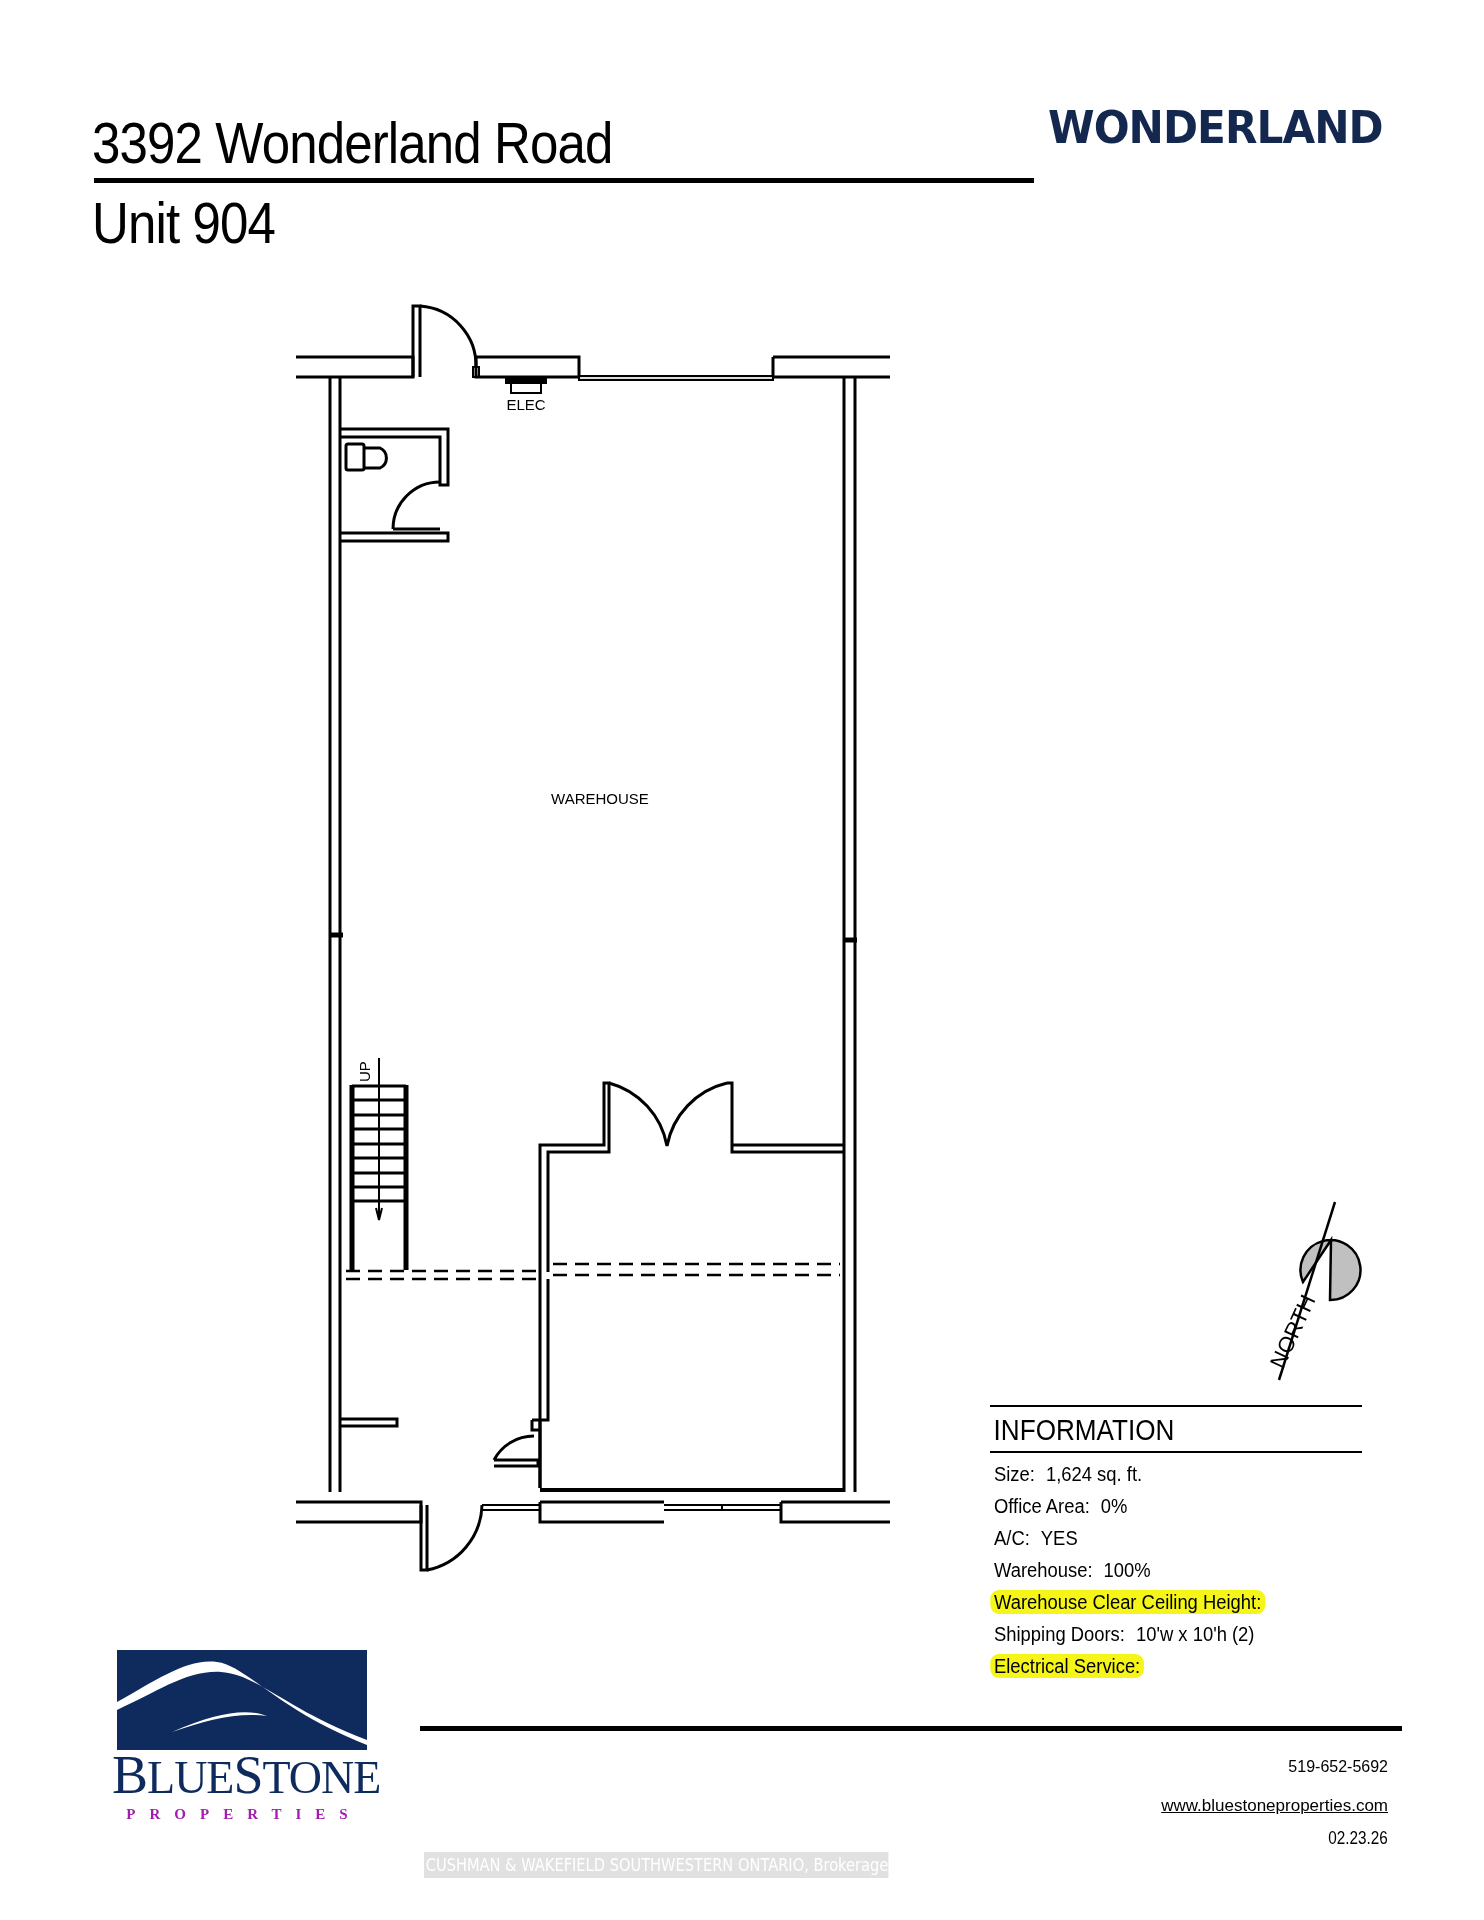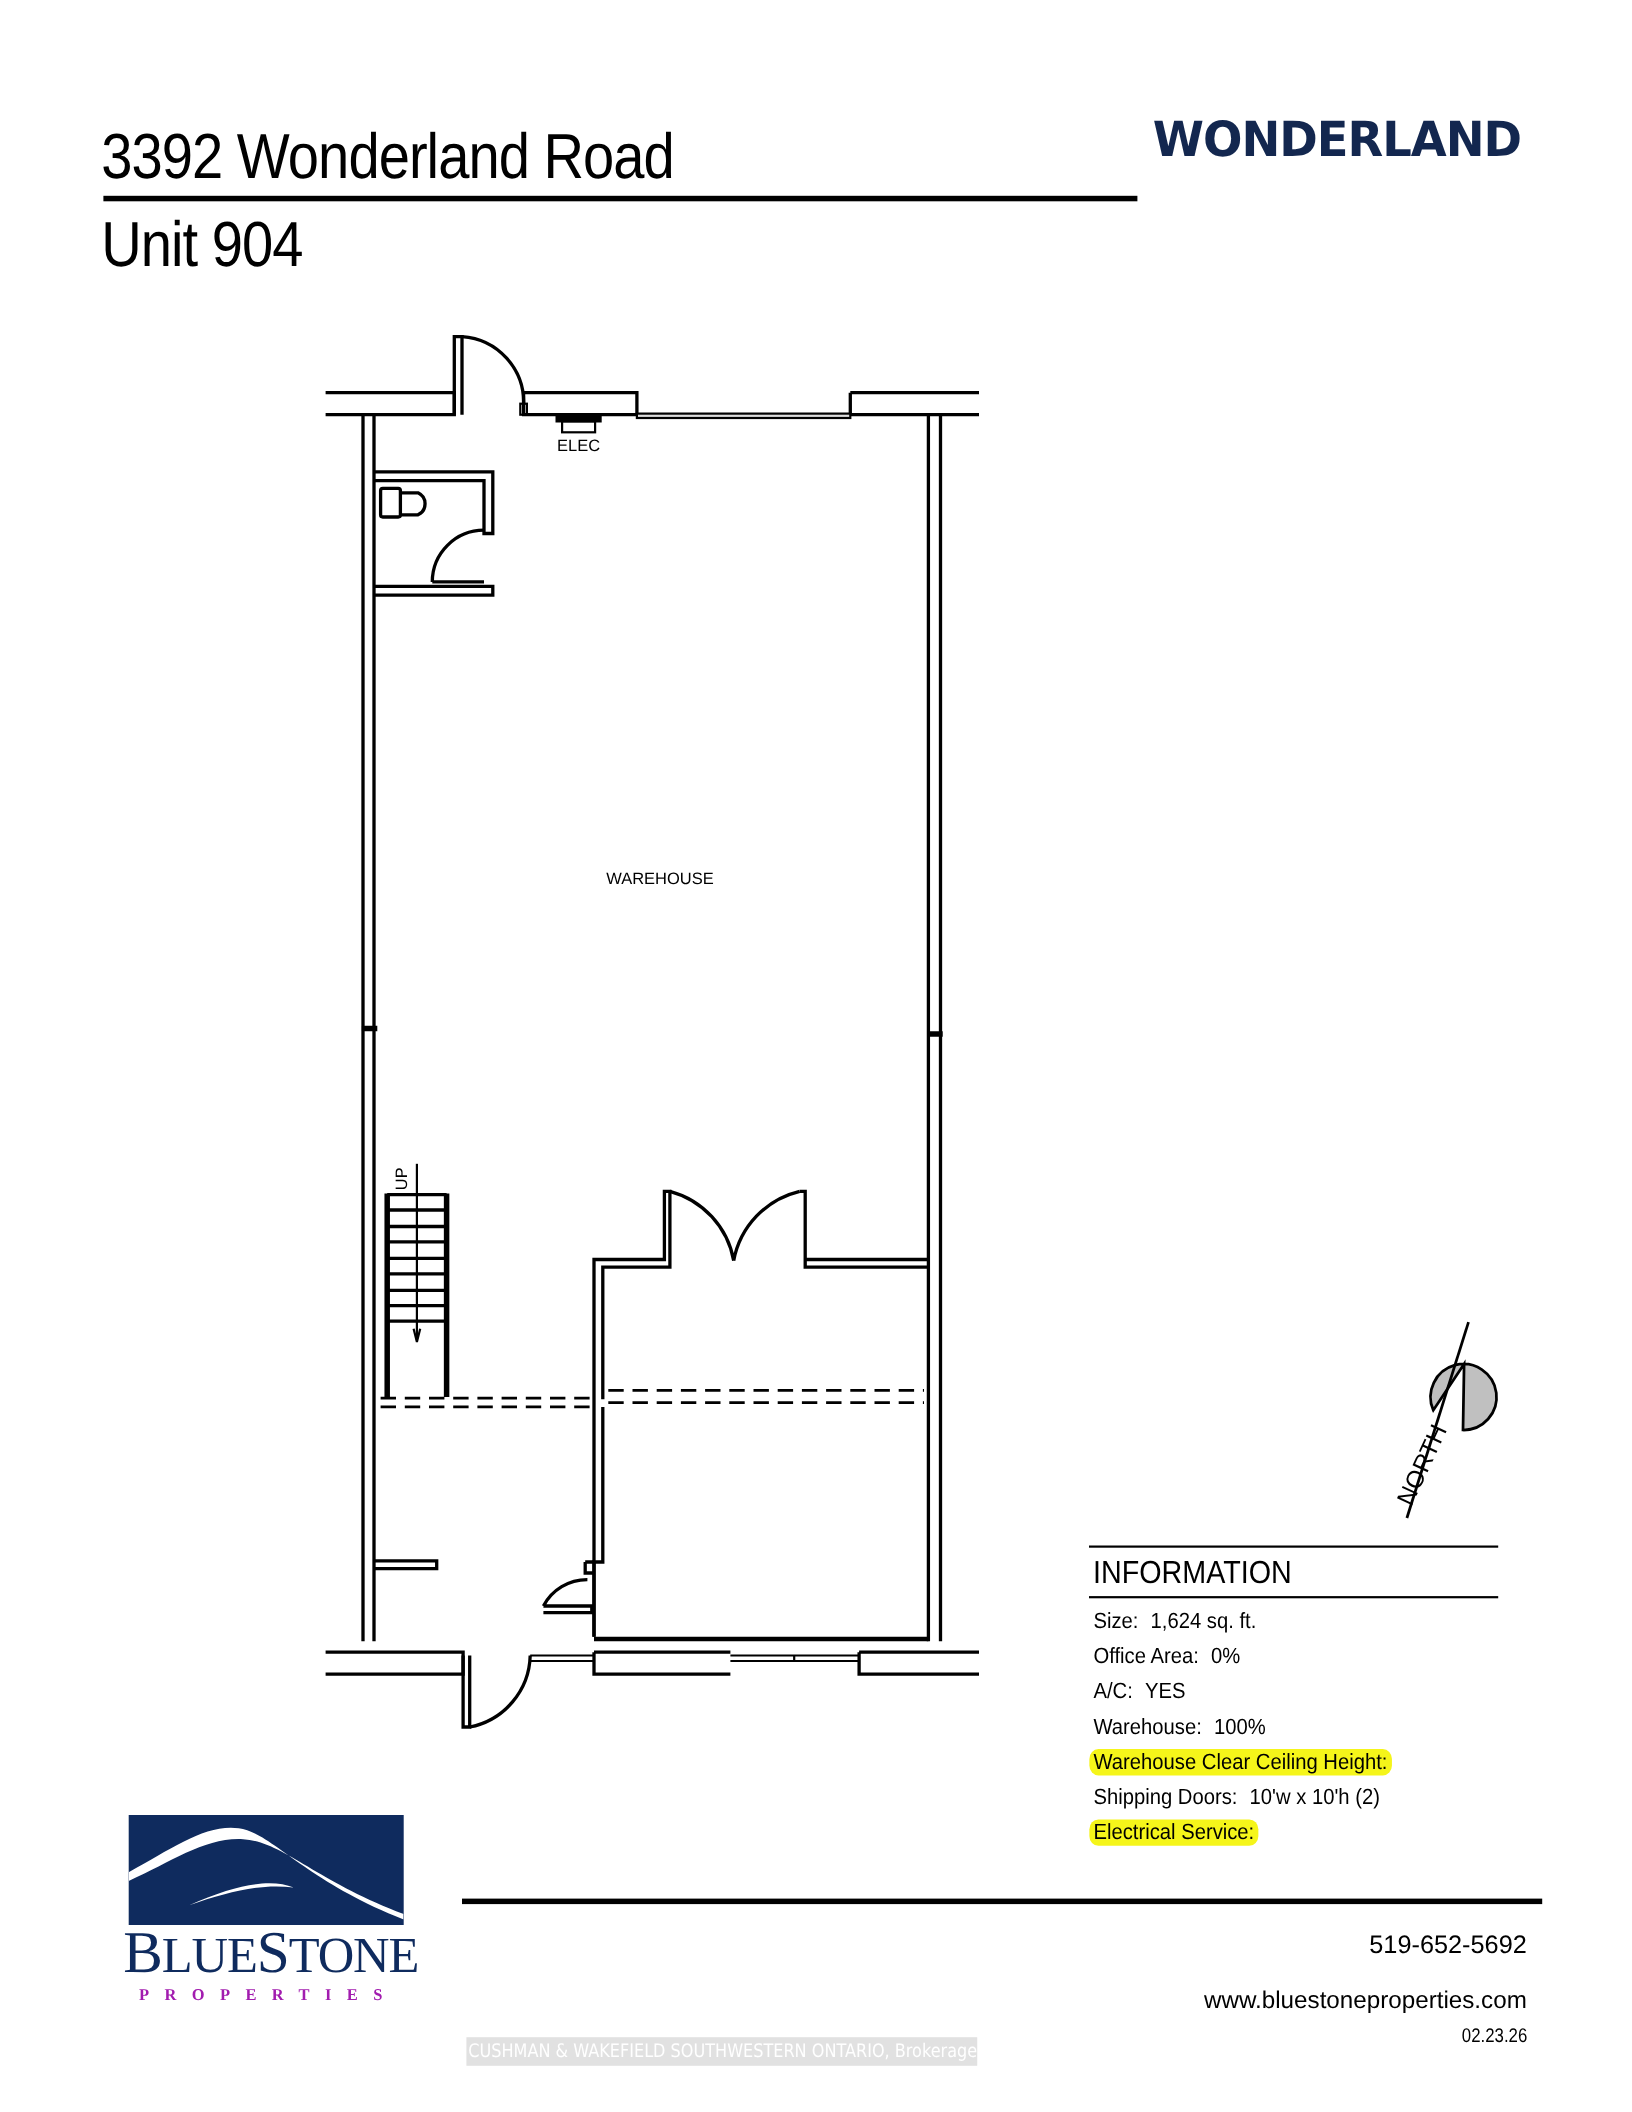--- a/index.html
+++ b/index.html
@@ -20,22 +20,22 @@
     .info { left: 990px; top: 1405px; width: 372px; }
     .info-rule { height: 2px; background: #000; width: 372px; }
     .info-head { font-size: 29px; line-height: 38px; padding: 4px 0 2px 4px;
                  transform: scaleX(0.9); transform-origin: left center; white-space: nowrap; }
     .info-row { font-size: 20px; line-height: 22px; margin: 10px 0 0 4px; white-space: nowrap;
                 transform: scaleX(0.92); transform-origin: left center; }
     .info-row .val { margin-left: 12px; }
     .hl { background: #f5f51a; border-radius: 9px; padding: 1px 4px; margin-left: -4px; }
     .footer-rule { left: 420px; top: 1726px; width: 982px; height: 5px; background: #000; }
     .contact { right: 96px; top: 1752px; text-align: right; }
-    .phone { font-size: 23px; line-height: 30px; }
-    .web { font-size: 22px; line-height: 30px; margin-top: 21px; }
+    .phone { font-size: 16px; line-height: 30px; }
+    .web { font-size: 17px; line-height: 30px; margin-top: 9px; text-decoration: underline; }
     .date { font-size: 18px; line-height: 26px; margin-top: 4px; transform: scaleX(0.85); transform-origin: right center; }
     .watermark { left: 424px; top: 1852px; background: rgba(200,200,200,0.55); color: #fff;
                  font-family: "DejaVu Sans", sans-serif; font-size: 17px; line-height: 26px; padding: 0 0 0 2px;
                  transform: scaleX(0.86); transform-origin: left center; white-space: nowrap; }
     .logo-box { left: 117px; top: 1650px; width: 250px; height: 100px; background: #0f2b5e; overflow: hidden; }
     .logo-name { left: 112px; top: 1750px; width: 264px; text-align: left; font-family: "Liberation Serif", serif;
                  color: #0f2b5e; font-size: 46px; line-height: 50px; letter-spacing: -1px; }
     .logo-name .big { font-size: 54px; }
     .logo-sub { left: 116px; top: 1806px; width: 256px; text-align: center; font-family: "Liberation Serif", serif;
                 color: #a21caf; font-weight: bold; font-size: 15px; letter-spacing: 14px; }

